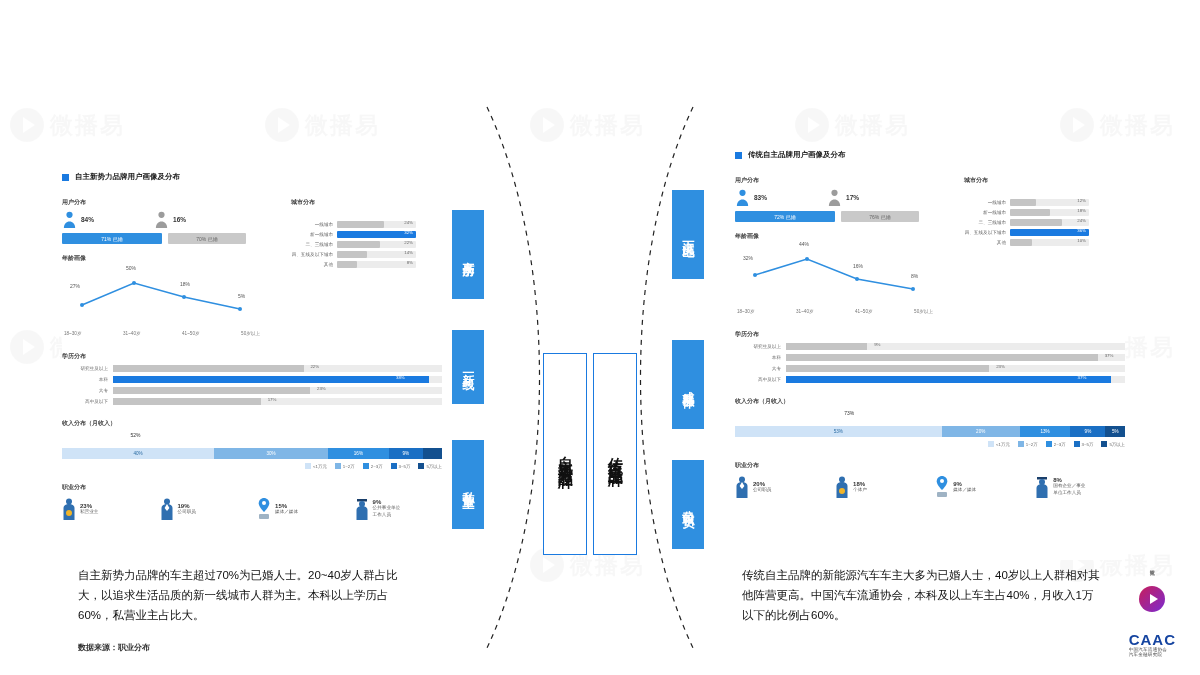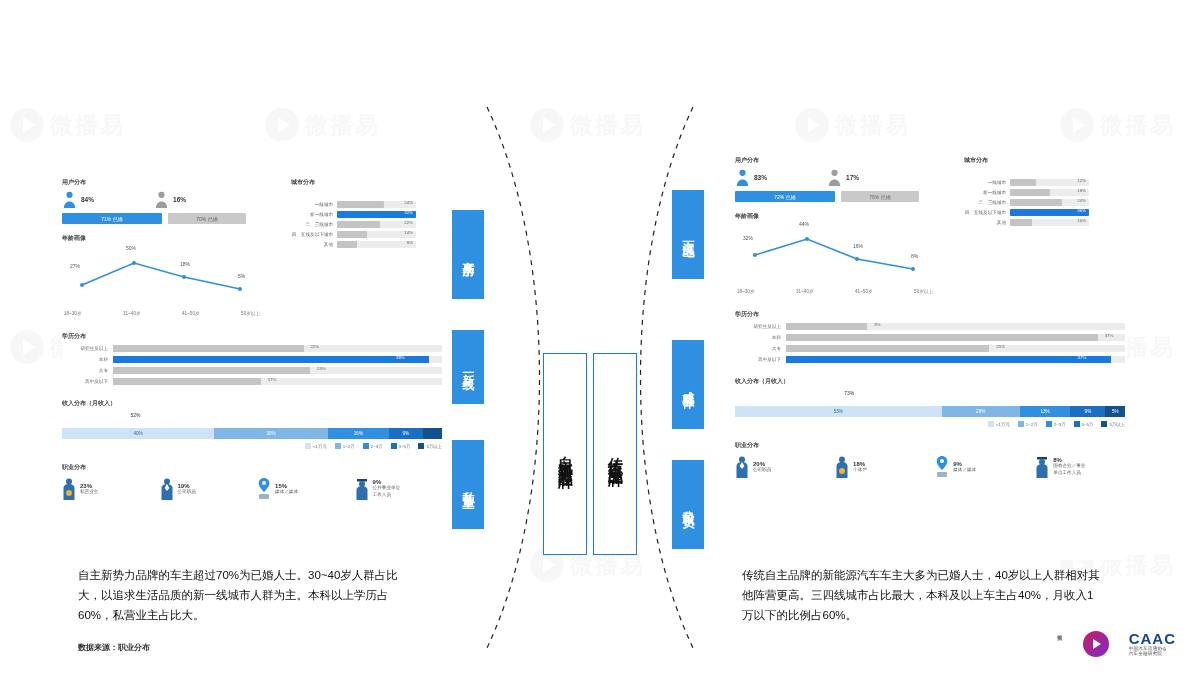--- a/index.html
+++ b/index.html
@@ -114,21 +114,21 @@
     position:absolute;width:32px;background:#2f8fe0;color:#fff;
     display:flex;align-items:center;justify-content:center;
     font-size:12px;font-weight:700;letter-spacing:2px;padding:7px 0;
   }
   .tag span{writing-mode:vertical-rl;}
 
   .pagenum{position:absolute;left:0;right:0;bottom:26px;text-align:center;font-size:9px;color:#777;}
   .source{position:absolute;left:78px;bottom:22px;font-size:8px;color:#333;font-weight:700;}
 
   
-  .logo{position:absolute;right:24px;bottom:18px;display:flex;align-items:flex-start;gap:20px;}
+  .logo{position:absolute;right:24px;bottom:18px;display:flex;align-items:center;gap:20px;flex-direction:column;}
   .logo .circ{width:26px;height:26px;border-radius:50%;background:linear-gradient(135deg,#c81e5a,#7b2bd1);
     display:flex;align-items:center;justify-content:center;}
   .logo .circ:after{content:"";border-left:8px solid #fff;border-top:5px solid transparent;border-bottom:5px solid transparent;margin-left:3px;}
   .logo .lt1{font-size:15px;font-weight:700;color:#1544a0;letter-spacing:1px;line-height:1;}
   .logo .lt2{font-size:4.5px;color:#444;letter-spacing:.3px;}
   .logo .sub{font-size:5px;color:#666;writing-mode:vertical-rl;}
 </style>
 </head>
 <body>
 
@@ -184,20 +184,24 @@
   </div>
   <div class="wm" style="left:1060px;top:548px;">
     <div class="wmrow">
         <div class="play"></div>
         <div class="wtext">微播易</div>
       </div>
   </div>
 
 
   <div class="panel panel-left">
+    <div class="panel-head">
+      <div class="sq"></div>
+      <div class="ht">自主新势力品牌用户画像及分布</div>
+    </div>
 
     <div style="display:flex;gap:14px;">
 
       <div style="width:215px;">
         <div class="sec-label">用户分布</div>
         <div class="gender-row">
           <div class="g-item">
             <svg class="g-icon" viewBox="0 0 16 18">
               <circle cx="8" cy="4" r="3.3" fill="#2f8fe0"></circle>
               <path d="M2 18c0-4.2 2.7-6.8 6-6.8s6 2.6 6 6.8z" fill="#2f8fe0"></path>
@@ -374,20 +378,24 @@
         <div>
             <div class="occ-pct">9%</div>
         <div class="occ-txt" style="white-space:pre-line">公共事业单位
 工作人员</div>
           </div>
       </div>
     </div>
   </div>
 
   <div class="panel panel-right">
+    <div class="panel-head">
+      <div class="sq"></div>
+      <div class="ht">传统自主品牌用户画像及分布</div>
+    </div>
 
     <div style="display:flex;gap:14px;">
       <div style="width:215px;">
         <div class="sec-label">用户分布</div>
         <div class="gender-row">
           <div class="g-item">
             <svg class="g-icon" viewBox="0 0 16 18">
               <circle cx="8" cy="4" r="3.3" fill="#2f8fe0"></circle>
               <path d="M2 18c0-4.2 2.7-6.8 6-6.8s6 2.6 6 6.8z" fill="#2f8fe0"></path>
             </svg>
@@ -595,22 +603,22 @@
   <div class="tag" style="left:672px;top:190px;height:75px;">
       <span>下沉地区</span>
     </div>
   <div class="tag" style="left:672px;top:340px;height:75px;">
       <span>成熟群体</span>
     </div>
   <div class="tag" style="left:672px;top:460px;height:75px;">
       <span>公司职员</span>
     </div>
 
-  <div class="summary summary-left">自主新势力品牌的车主超过70%为已婚人士。30~40岁人群占比大，以追求生活品质的新一线城市人群为主。本科以上学历占60%，私营业主占比大。</div>
-  <div class="summary summary-right">传统自主品牌的新能源汽车车主大多为已婚人士，40岁以上人群相对其他阵营更高。三四线城市占比最大，本科及以上车主占40%，月收入1万以下的比例占60%。</div>
+  <div class="summary summary-left">自主新势力品牌的车主超过70%为已婚人士。20~40岁人群占比大，以追求生活品质的新一线城市人群为主。本科以上学历占60%，私营业主占比大。</div>
+  <div class="summary summary-right">传统自主品牌的新能源汽车车主大多为已婚人士，40岁以上人群相对其他阵营更高。中国汽车流通协会，本科及以上车主占40%，月收入1万以下的比例占60%。</div>
 
   <div class="source">数据来源：职业分布</div>
 
   <div class="logo">
     <div class="sub">汽车研究</div>
     <div class="circ"></div>
     <div>
       <div class="lt1">CAAC</div>
       <div class="lt2">中国汽车流通协会</div>
       <div class="lt2">汽车金融研究院</div>

